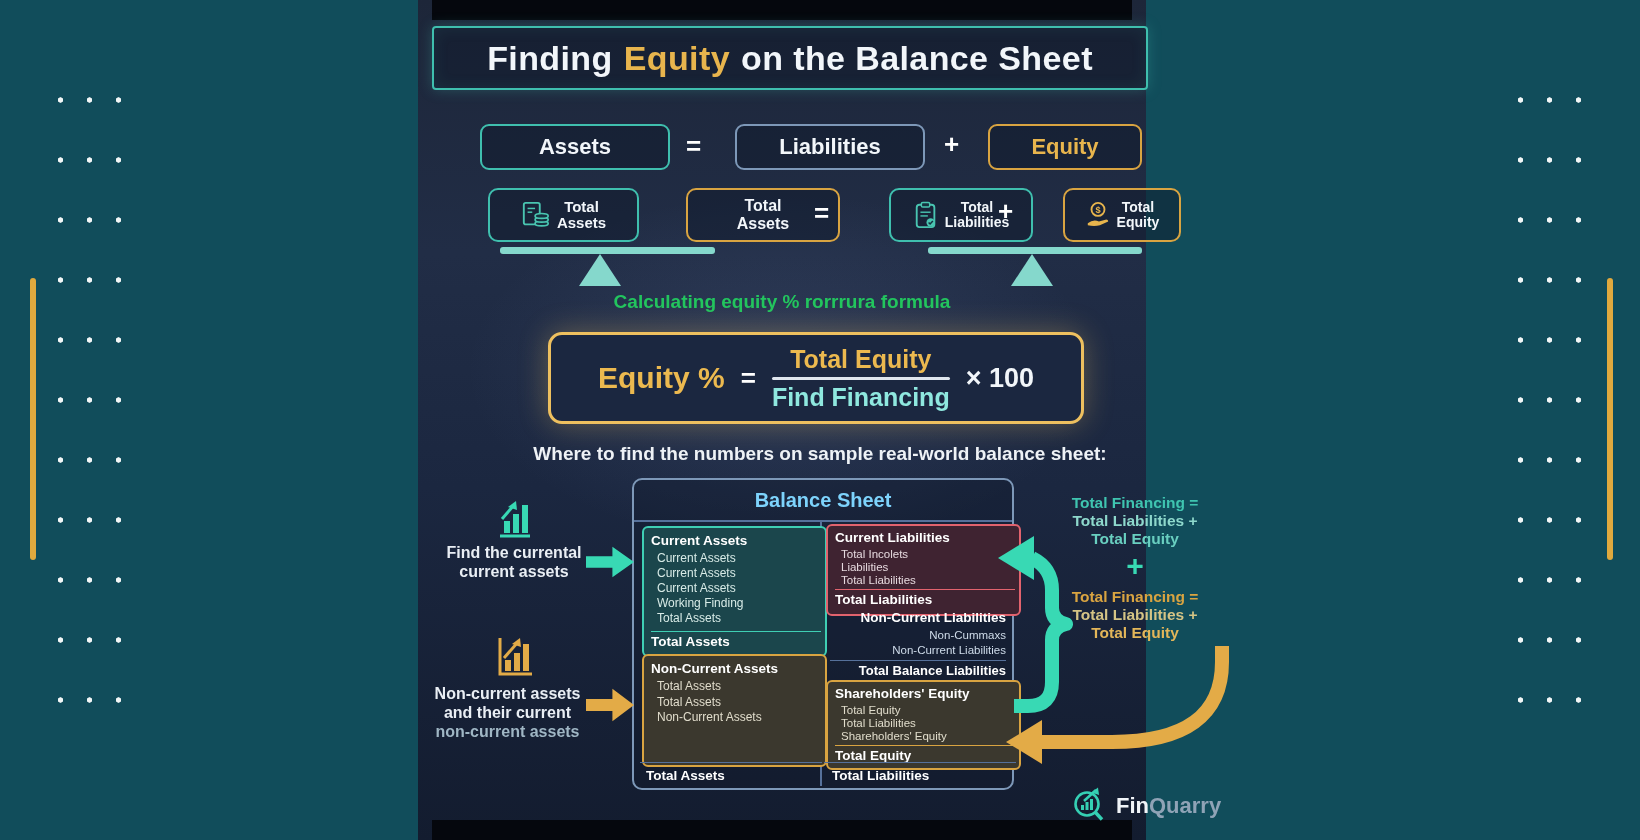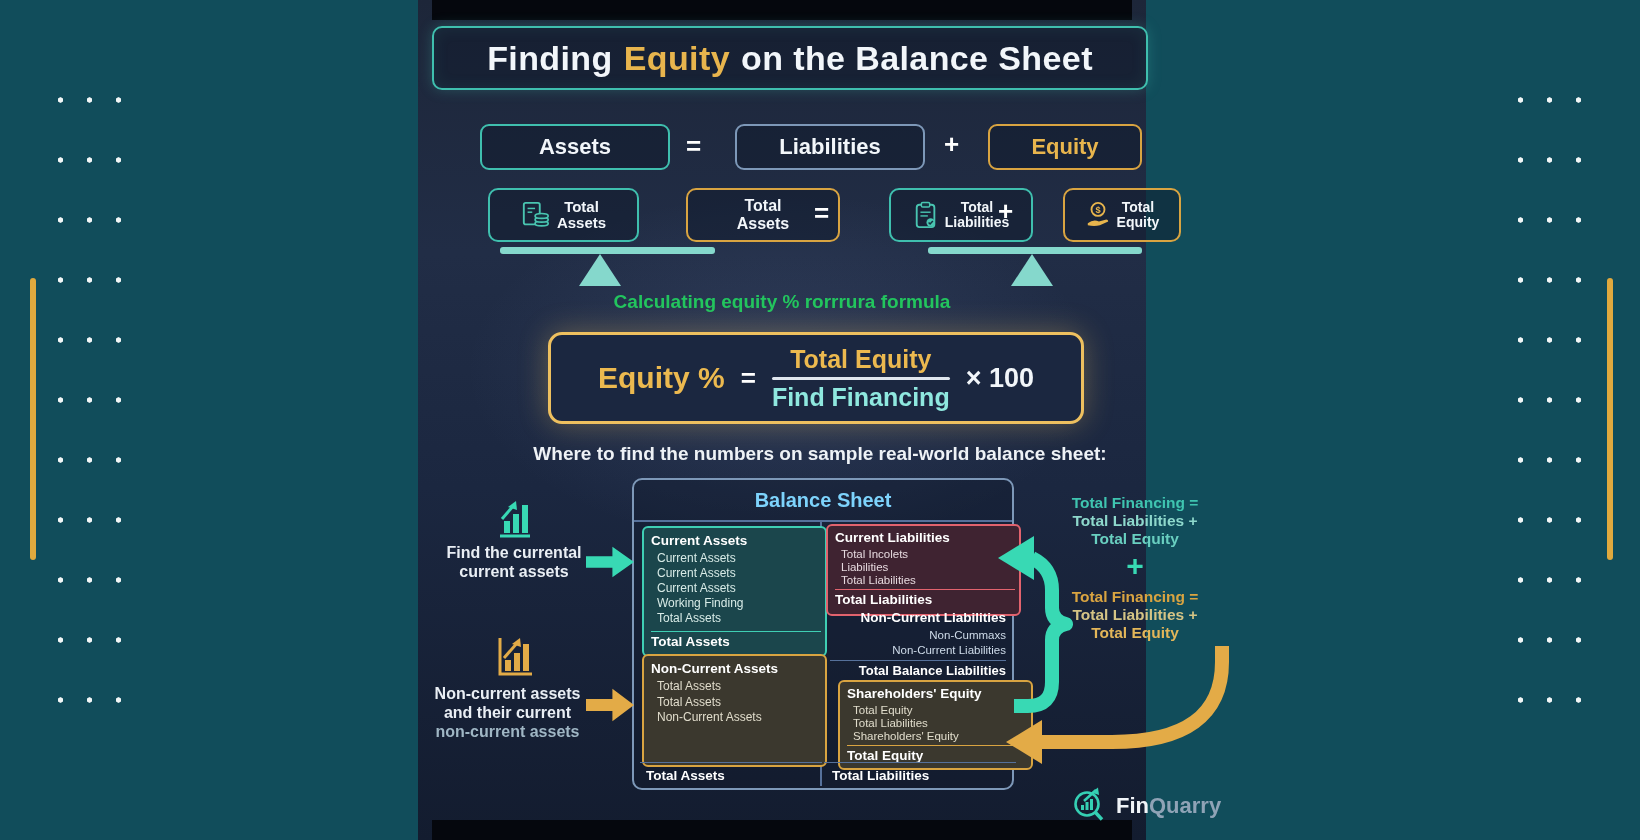--- a/index.html
+++ b/index.html
@@ -31,21 +31,21 @@
     content:'';position:absolute;inset:0;
     background:radial-gradient(ellipse 62% 30% at 50% 44%,rgba(130,150,200,.16),transparent 70%);
   }
   .black-bar{left:432px;width:700px;height:20px;background:#05070d;}
   #black-bar-top{top:0;}
   #black-bar-bottom{top:820px;}
 
   
   #title-box{
     left:432px;top:26px;width:712px;height:60px;
-    border:2px solid #3fbfae;border-radius:10px;
+    border:2px solid #3fbfae;border-radius:4px;
     background:rgba(18,28,46,.55);
     box-shadow:0 0 14px rgba(63,191,174,.28), inset 0 0 16px rgba(63,191,174,.10);
     display:flex;align-items:center;justify-content:center;gap:11px;
     font-size:34px;font-weight:bold;color:#f2f6fa;letter-spacing:.4px;
   }
   .gold-text{color:#e8b54d;}
 
   
   .eq-box{
     height:42px;border-radius:9px;display:flex;align-items:center;justify-content:center;
@@ -118,21 +118,21 @@
   #nca-box{left:8px;top:174px;width:170px;height:104px;background:#3b382e;border:2px solid #d9a441;}
   #nca-box .bs-i{color:#e0dccb;line-height:15.5px;}
   #assets-col-total{left:6px;top:282px;width:176px;border-top:1.5px solid #56719b;padding:5px 0 0 6px;}
 
   #cl-box{left:192px;top:44px;width:180px;height:84px;background:#3f2331;border:2px solid #e2636e;padding-top:4px;}
   #cl-box .bs-i{color:#e6d9de;font-size:11.5px;line-height:12.8px;}
   #cl-box .bs-div{border-color:#e2636e;}
   #ncl-sec{left:196px;top:130px;width:176px;text-align:right;}
   #ncl-sec .bs-i{color:#cfdcea;font-size:11.5px;line-height:14.5px;}
   #ncl-sec .bs-t{font-size:13px;}
-  #se-box{left:192px;top:200px;width:180px;height:82px;background:#3b382e;border:2px solid #d9a441;padding-top:4px;margin-left:12px;}
+  #se-box{left:192px;top:200px;width:180px;height:82px;background:#3b382e;border:2px solid #d9a441;padding-top:4px;}
   #se-box .bs-i{color:#e0dccb;font-size:11.5px;line-height:12.8px;}
   #se-box .bs-div{border-color:#d9a441;}
   #liab-col-total{left:190px;top:282px;width:184px;border-top:1.5px solid #56719b;padding:5px 0 0 8px;}
 
   
   .ann{text-align:center;font-size:16px;font-weight:600;line-height:19px;color:#e9eef4;}
   #ann-find{left:428px;top:543px;width:172px;}
   #ann-noncurrent{left:425px;top:684px;width:165px;}
   #ann-noncurrent .dim{color:#9fb6c4;}
   .block-arrow-right{clip-path:polygon(0 32%,55% 32%,55% 2%,100% 50%,55% 98%,55% 68%,0 68%);}

